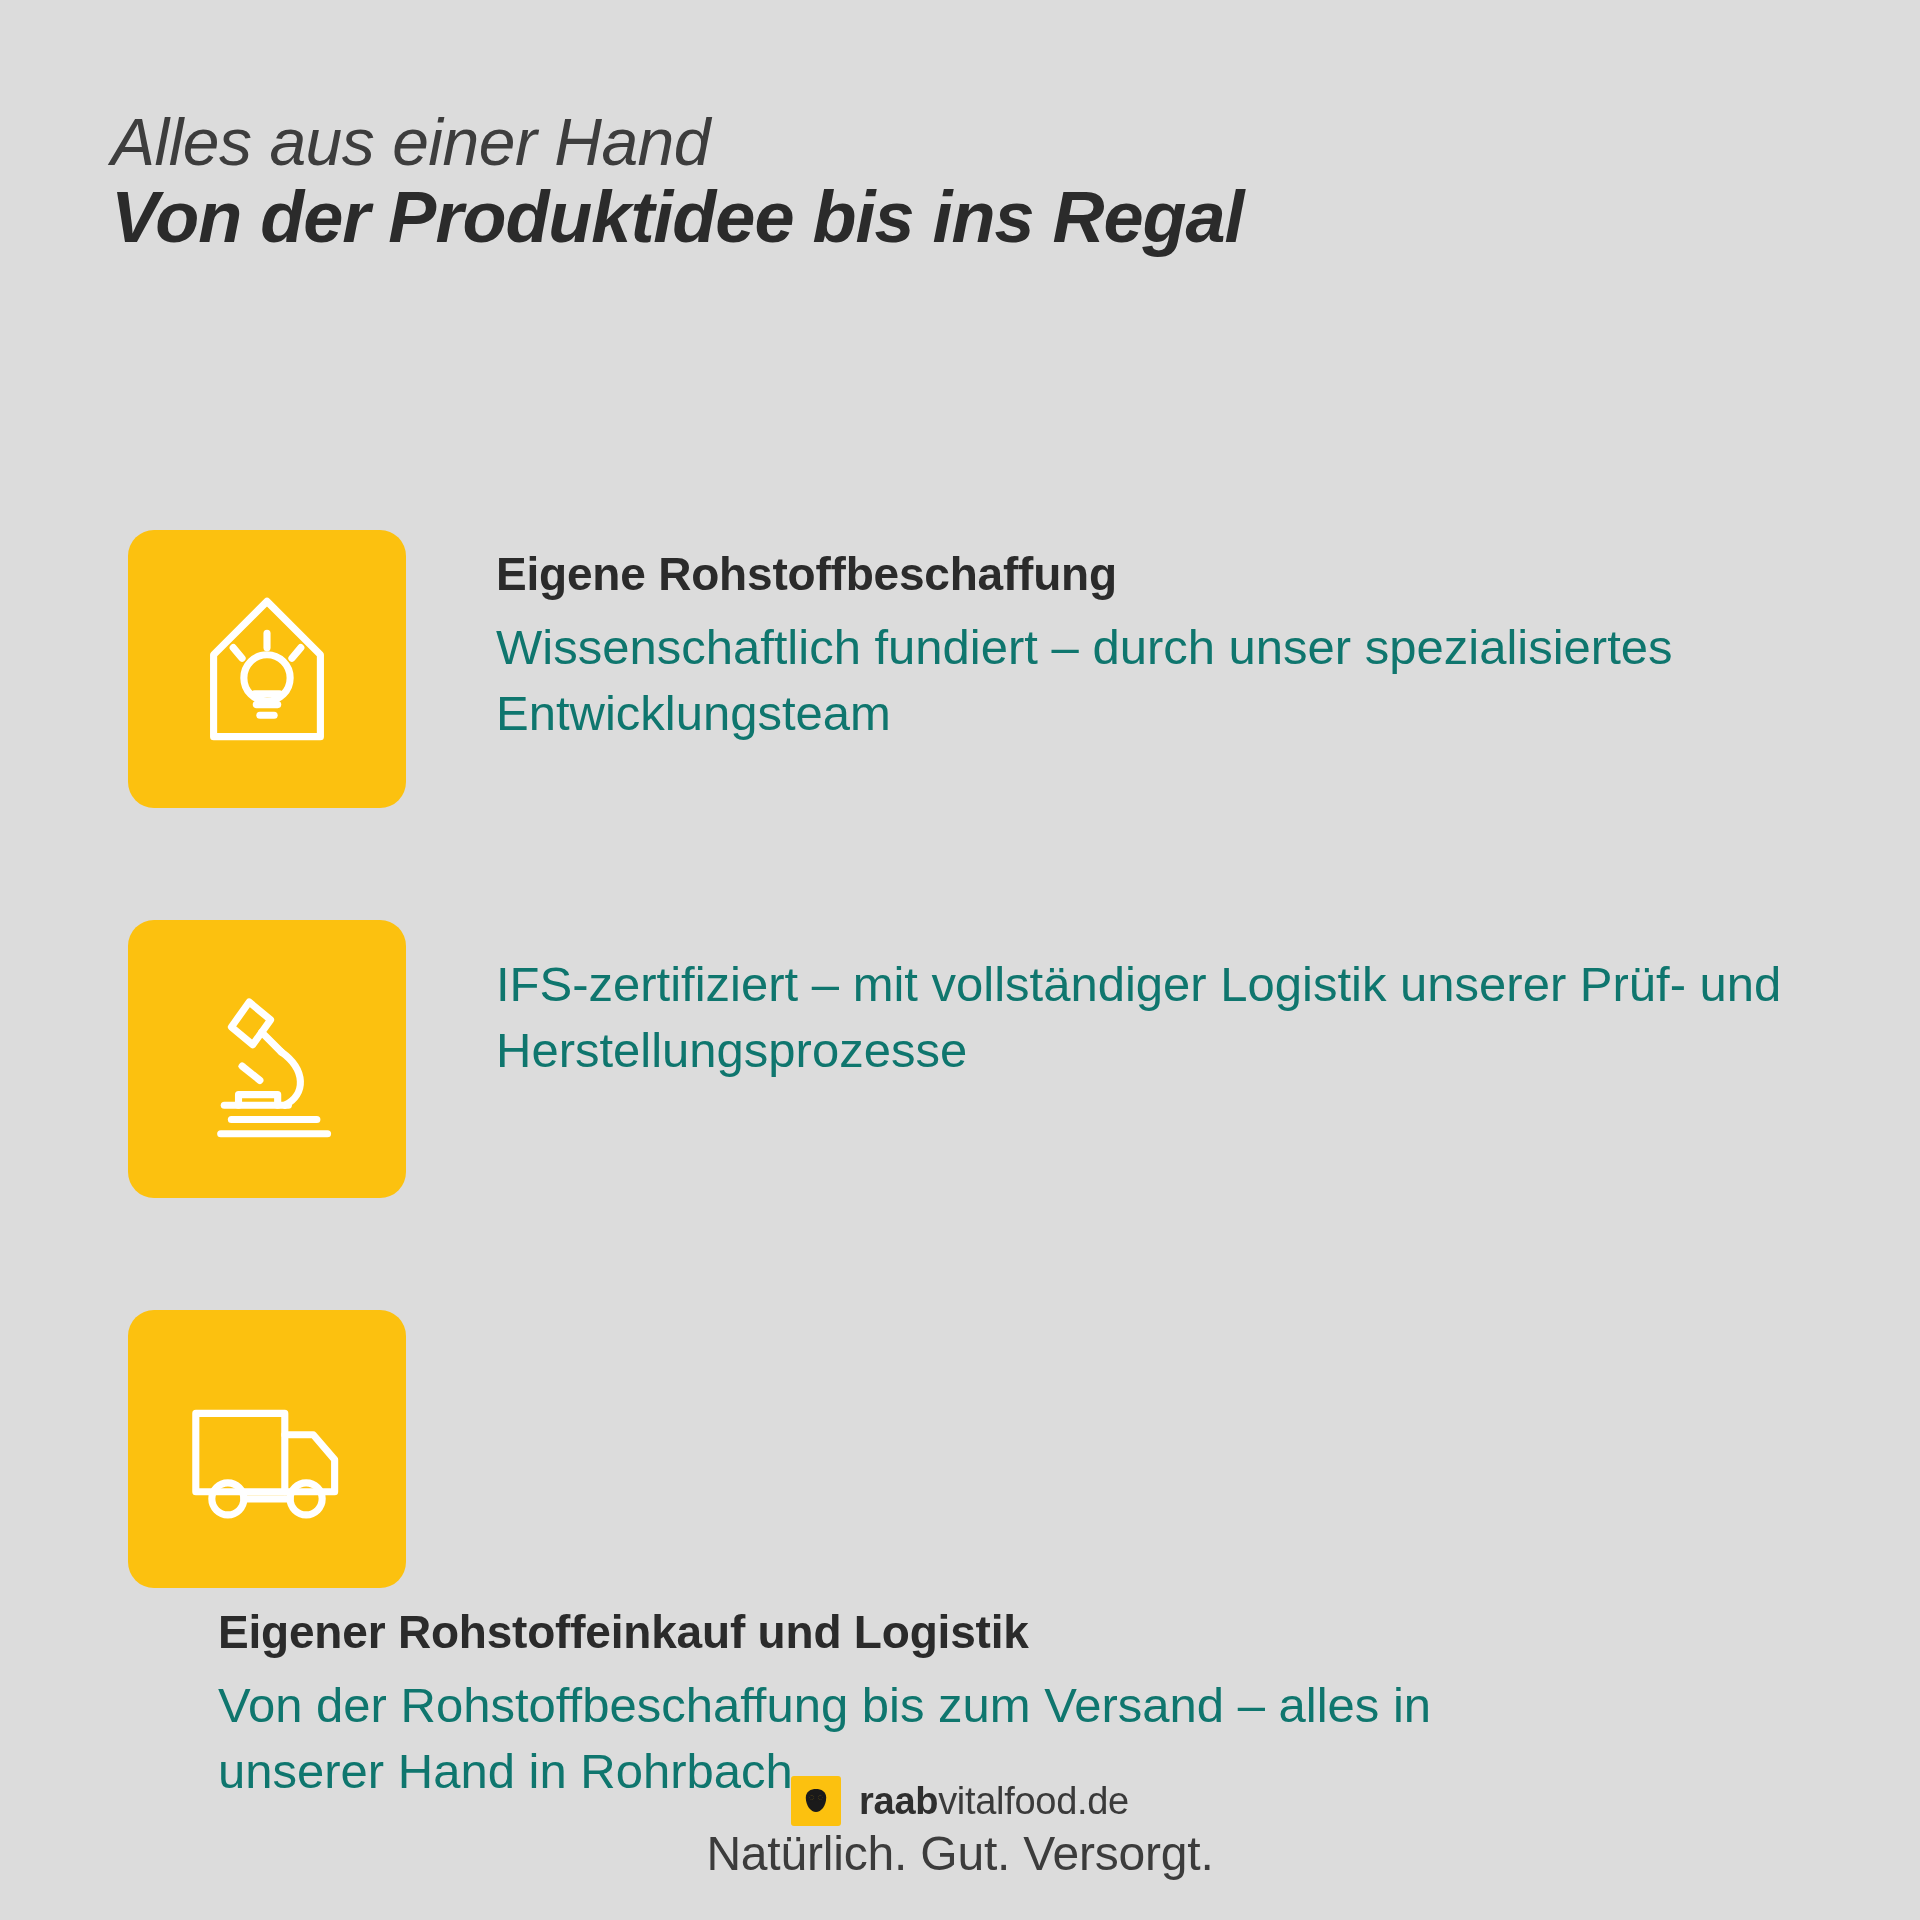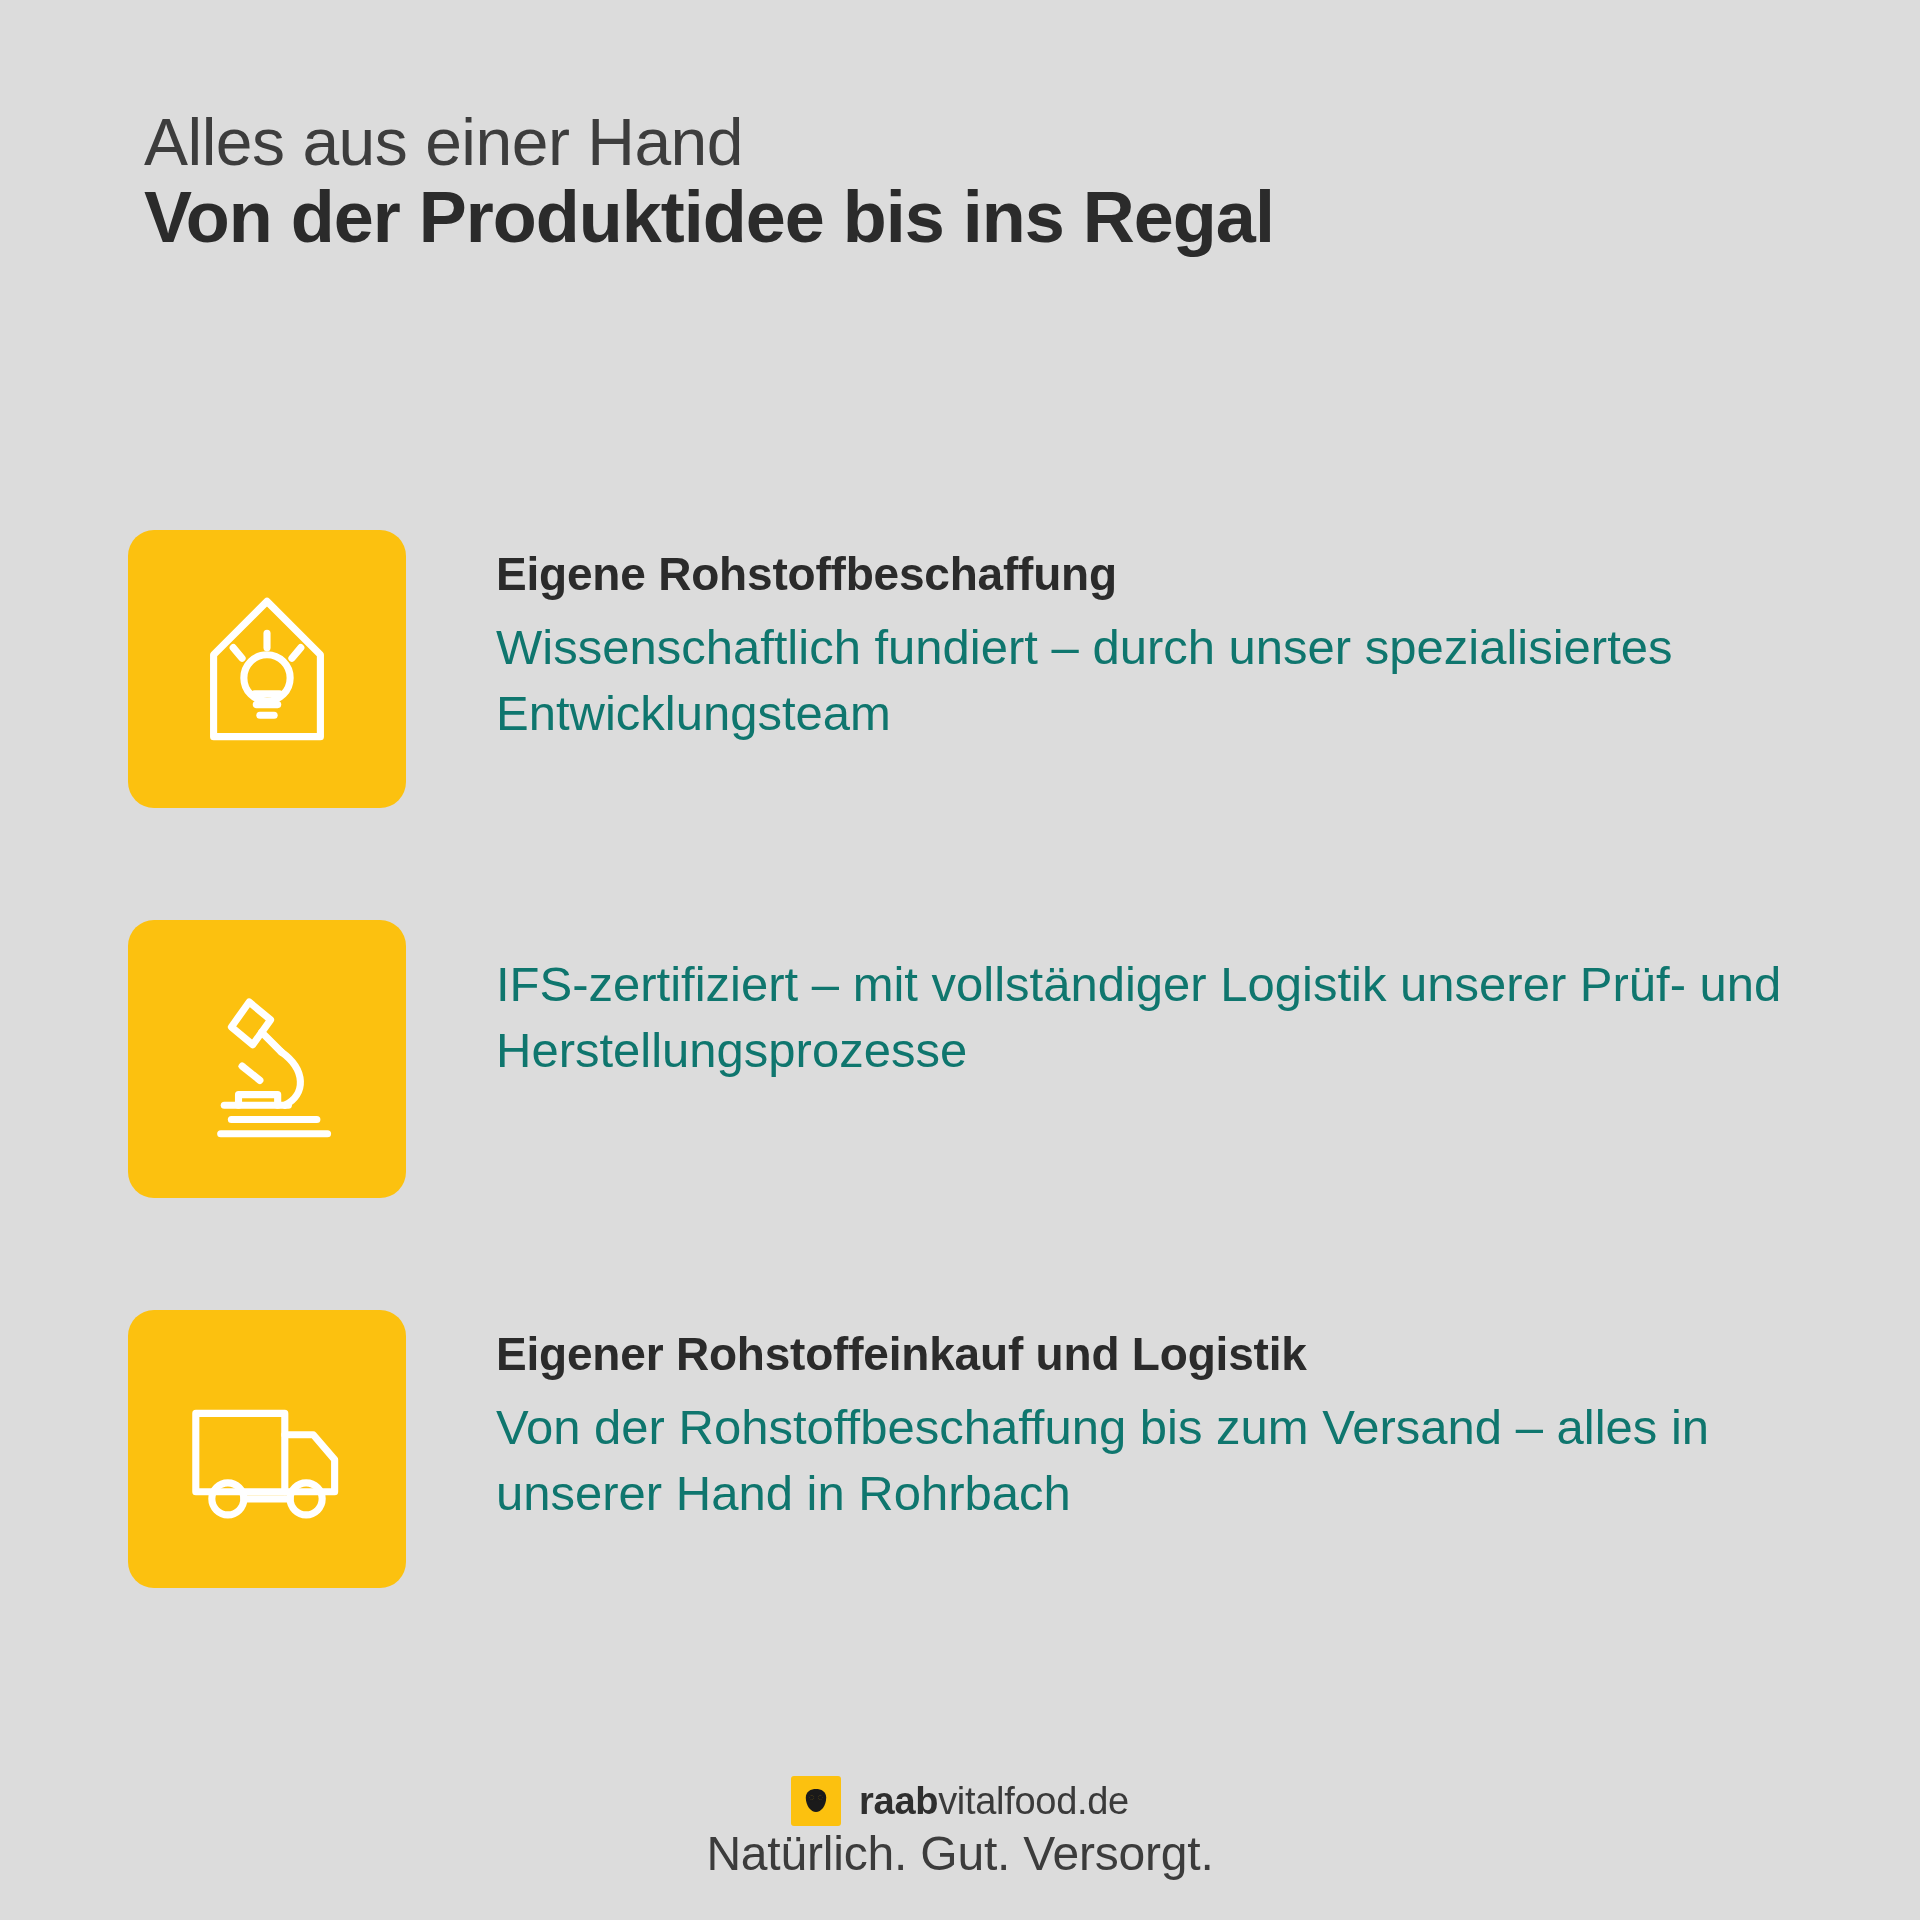--- a/index.html
+++ b/index.html
@@ -18,23 +18,24 @@
 
   .page {
     position: absolute;
     inset: 0;
     padding: 0;
   }
 
   
   .header {
     position: absolute;
-    left: 144px;
+    left: 111px;
     top: 108px;
     width: 1680px;
+    font-style: italic;
   }
   .header-eyebrow {
     font-size: 66px;
     font-weight: 400;
     color: #3d3d3d;
     letter-spacing: -0.5px;
     line-height: 1.05;
     white-space: nowrap;
   }
   .header-title {
@@ -51,21 +52,21 @@
     position: absolute;
     left: 128px;
     top: 530px;
     width: 1700px;
   }
   .feature {
     display: flex;
     align-items: flex-start;
     margin-bottom: 112px;
   }
-  .feature:last-child { margin-bottom: 0; }
+  .feature:last-child { margin-bottom: 0; flex-direction: column; }
 
   .feature-icon {
     flex: 0 0 auto;
     width: 278px;
     height: 278px;
     border-radius: 26px;
     background: #fcc10f;
     display: flex;
     align-items: center;
     justify-content: center;

